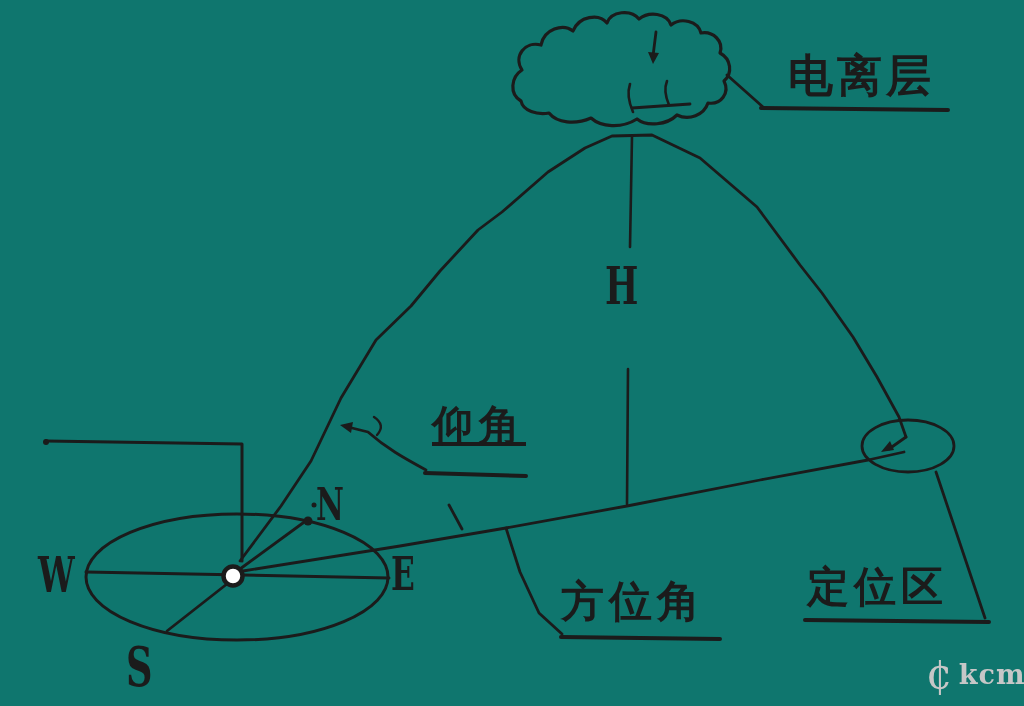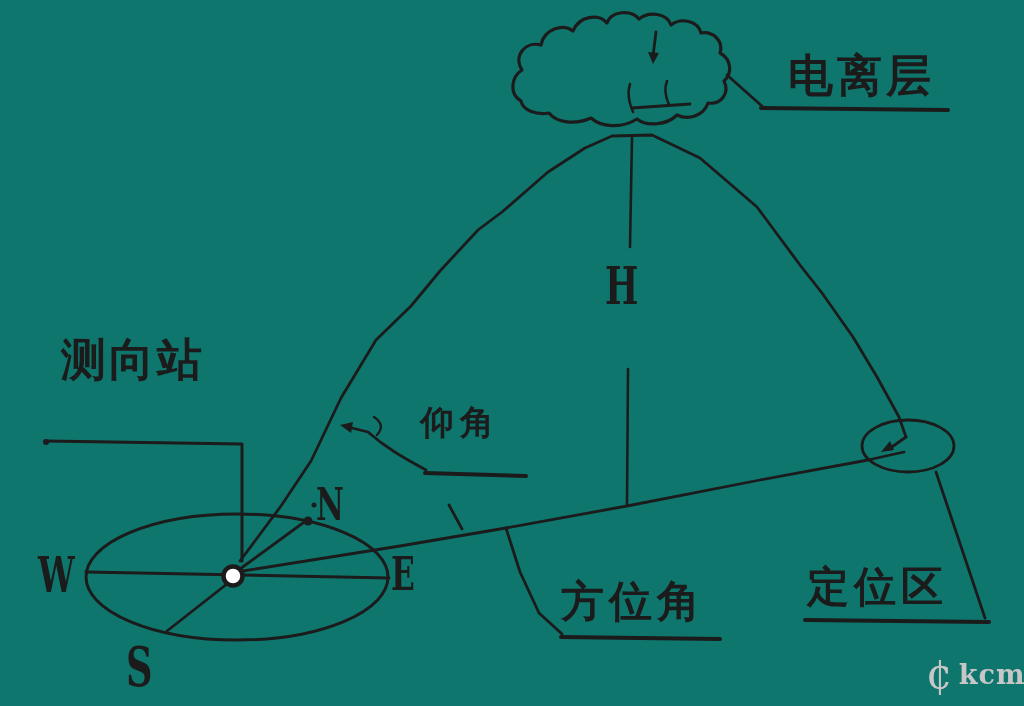--- a/index.html
+++ b/index.html
@@ -72,23 +72,22 @@
       <path stroke-width="3" d="M46,441 L242,444 L242,561"></path>
 
       <ellipse stroke-width="2.8" cx="908" cy="446" rx="46" ry="26"></ellipse>
       <path stroke-width="2.8" d="M936,472 L985,618"></path>
       <path stroke-width="4" d="M805,620 L989,622"></path>
     </g>
   </svg>
 
   <div class="lbl zh" style="left:788px;top:53px;font-size:45px;letter-spacing:4px;">电离层</div>
 
-  <div class="lbl zh" style="left:61px;top:337px;font-size:45px;letter-spacing:3px;">测向站</div>
 
-  <div class="lbl zh" style="left:420px;top:405px;font-size:34px;letter-spacing:6px;">仰角</div>
+  <div class="lbl zh" style="left:432px;top:405px;font-size:41px;letter-spacing:6px;text-decoration:underline;">仰角</div>
 
   <div class="lbl zh" style="left:561px;top:580px;font-size:43px;letter-spacing:5px;">方位角</div>
 
   <div class="lbl zh" style="left:807px;top:566px;font-size:42px;letter-spacing:5px;text-align:center;">定位区</div>
 
   <div class="lbl tt" style="left:605px;top:260px;font-size:52px;">H</div>
 
   <div class="lbl tt" style="left:38px;top:551px;font-size:48px;">W</div>
 
   <div class="lbl tt" style="left:391px;top:551px;font-size:46px;">E</div>

